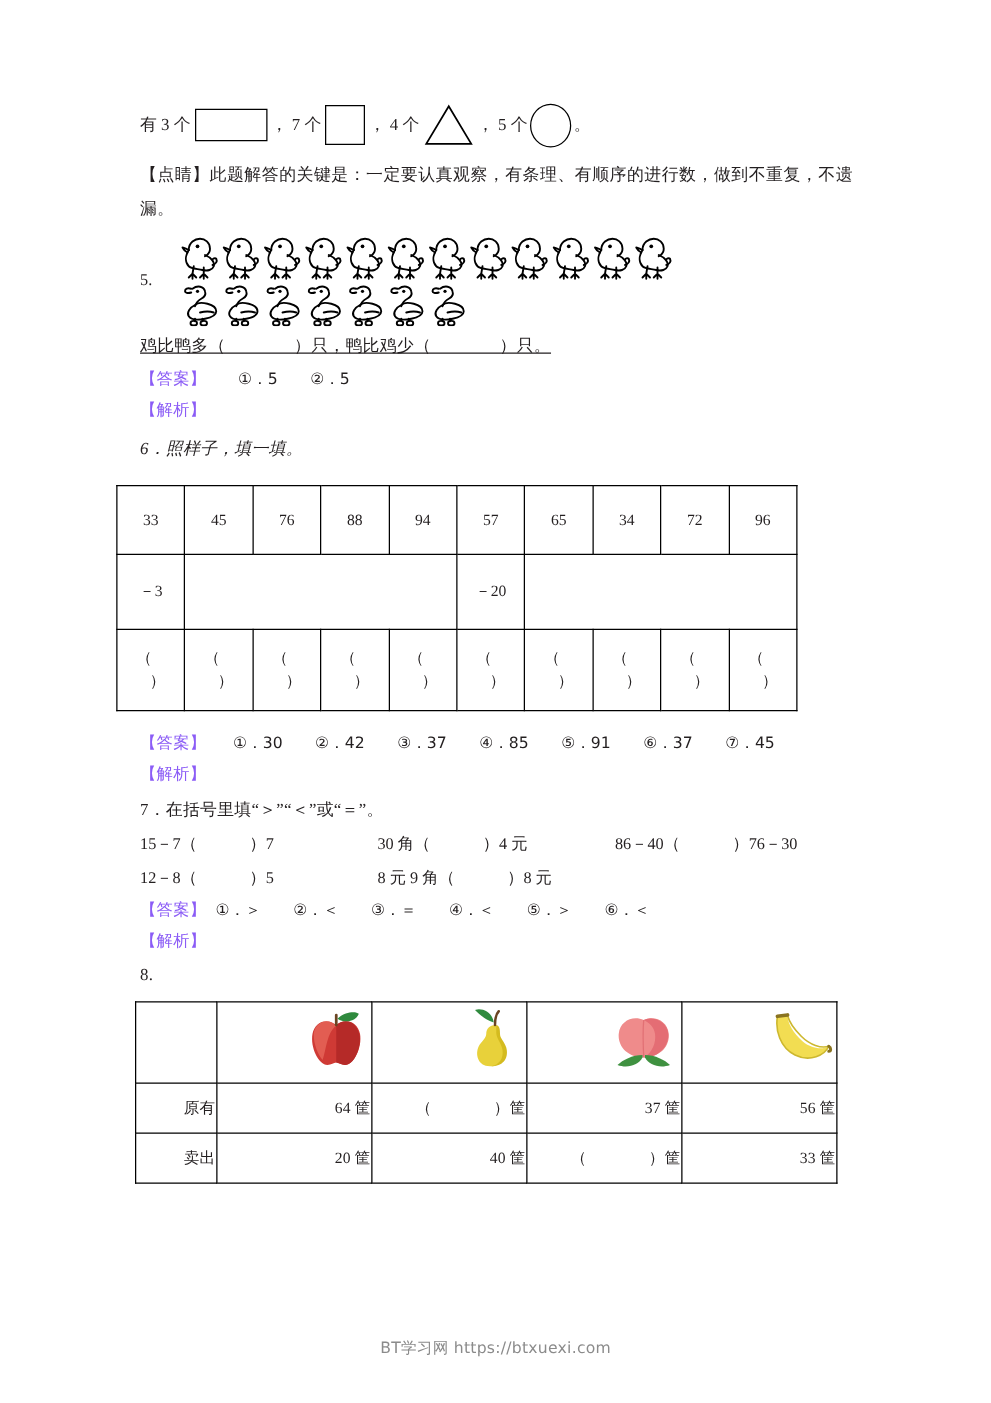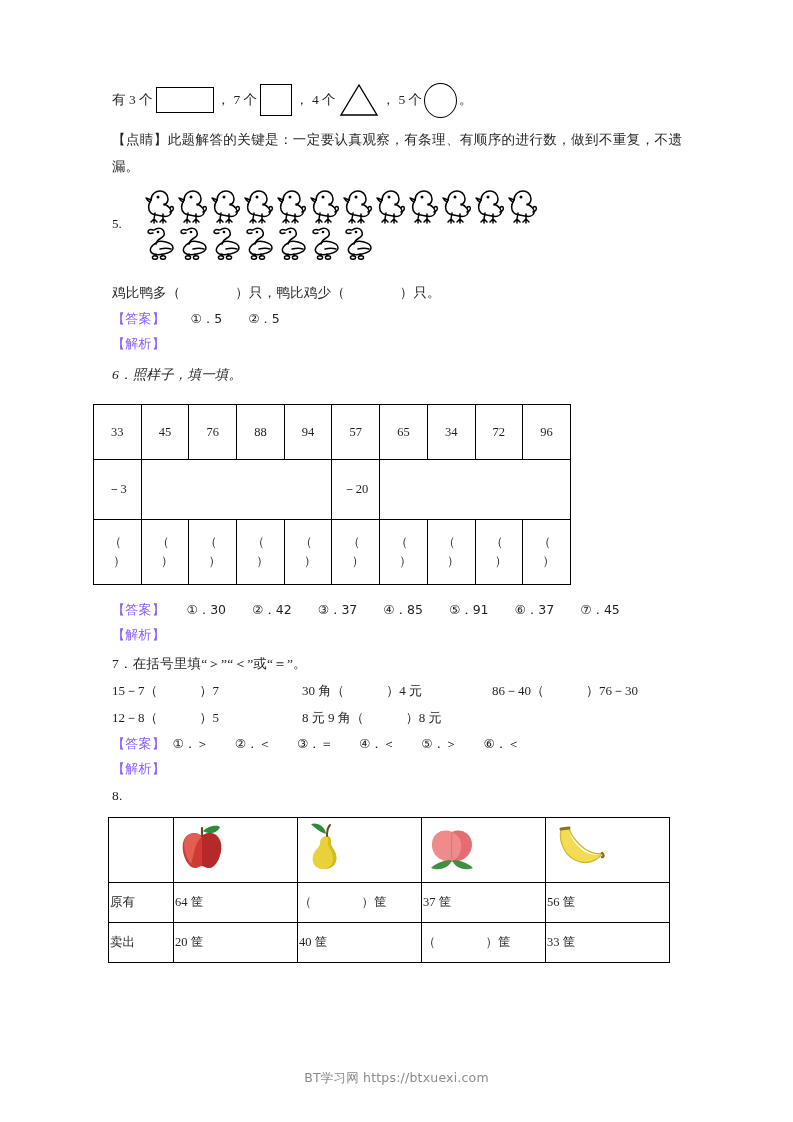--- a/index.html
+++ b/index.html
@@ -116,21 +116,21 @@
   }
   .bird-row { display: flex; }
   .bird-row.ducks { margin-top: -2px; margin-left: 2px; }
   .bird { flex: 0 0 auto; }
 
   
   .tbl6 {
     border-collapse: collapse;
     margin-top: 16px;
     margin-left: -19px;
-    width: 478px;
+    width: 545px;
     table-layout: fixed;
   }
   .tbl6 td {
     border: 1.1px solid #000;
     text-align: center;
     vertical-align: middle;
     font-size: 12.5px;
     color: #231f20;
     height: 54px;
   }
@@ -157,21 +157,21 @@
   
   .tbl8 {
     border-collapse: collapse;
     margin-top: 8px;
     margin-left: -4px;
     width: 562px;
     table-layout: fixed;
   }
   .tbl8 td {
     border: 1.1px solid #000;
-    text-align: left;
+    text-align: right;
     vertical-align: middle;
     font-size: 12.5px;
     color: #231f20;
   }
   .tbl8 .fruit-row td { height: 62px; }
   .tbl8 .data-row td { height: 37px; }
   .lbl-col { width: 62px; }
   .fruit-ico { display: block; margin: 0 auto; }
 
   
@@ -431,21 +431,21 @@
                   <path d="M16 23 C20 22,24 22,27 23"></path>
                   <path d="M12 28 L12 30 M18 28 L18 30"></path>
                   <ellipse cx="11" cy="31.5" rx="2.6" ry="1.8"></ellipse>
                   <ellipse cx="19" cy="31.5" rx="2.6" ry="1.8"></ellipse>
                 </g>
               </svg></span>
           </div>
       </div>
     </div>
 
-    <div class="line" style="margin-top:20px;">鸡比鸭多（　　　　）只，鸭比鸡少（　　　　）只。</div>
+    <div class="line" style="margin-top:4px;text-decoration:underline;">鸡比鸭多（　　　　）只，鸭比鸡少（　　　　）只。</div>
 
     <div class="ans-row">
       <span class="tag">【答案】</span>
       <span class="ans-items" style="margin-left:22px;">
         <span class="ans-item circled">①．5</span><span class="ans-item circled">②．5</span>
       </span>
     </div>
     <div class="ans-row">
       <span class="tag">【解析】</span>
     </div>

